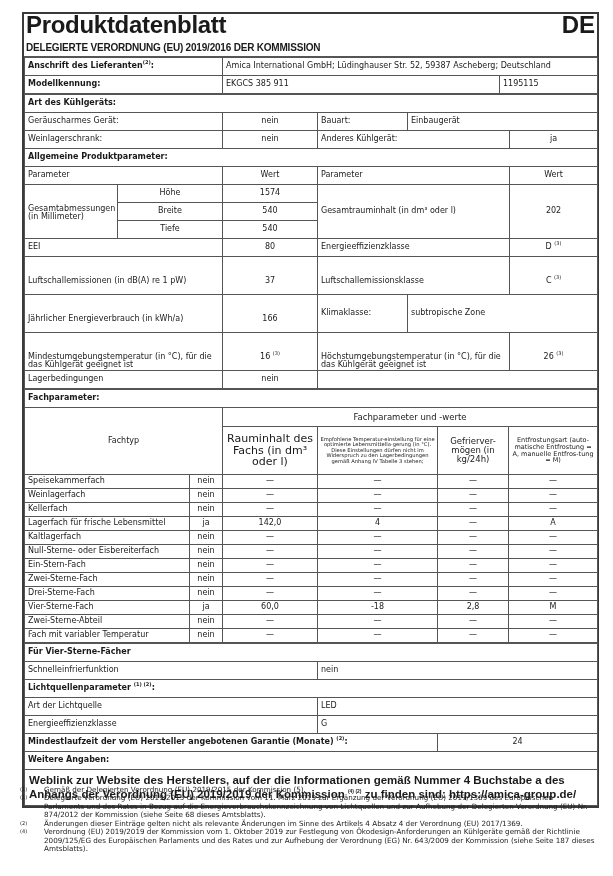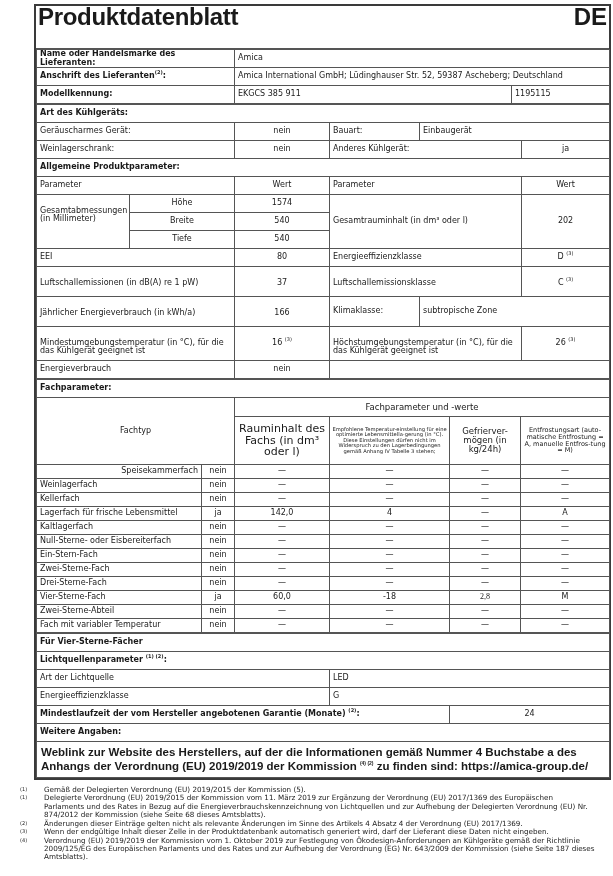--- a/index.html
+++ b/index.html
@@ -1,24 +1,24 @@
 <!DOCTYPE html>
 <html><head>
 <meta charset="utf-8">
 <style>
   html, body { margin:0; padding:0; background:#ffffff; }
   body { width:613px; height:876px; position:relative; overflow:hidden;
          font-family:"DejaVu Sans", sans-serif; color:#1a1a1a; }
-  .sheet { position:absolute; left:22px; top:4px; width:573px;margin-left:12px; }
+  .sheet { position:absolute; left:22px; top:12px; width:573px; }
   .box { border:2px solid #3a3a3a; border-bottom:none; }
   table { border-collapse:collapse; width:100%; table-layout:fixed; }
   td { border:1px solid #555; font-size:8px; padding:0 3px; height:17px; vertical-align:middle; line-height:1.05; overflow:hidden; }
   td.c { text-align:center; }
   td.b { font-weight:bold; }
-  td.top { vertical-align:top; padding-top:12px; }
+  td.top { vertical-align:top; padding-top:20px; }
   sup { font-size:5px; vertical-align:super; line-height:0; }
   .hdr { position:relative; height:42px; border-bottom:1px solid #555; }
   .title { position:absolute; left:2px; top:-3px; font-size:24px; font-weight:bold; font-family:"Liberation Sans", sans-serif; letter-spacing:-0.3px; }
   .lang { position:absolute; right:2px; top:-3px; font-size:24px; font-weight:bold; font-family:"Liberation Sans", sans-serif; }
   .sub { position:absolute; left:2px; top:28px; font-size:10px; font-weight:bold; font-family:"Liberation Sans", sans-serif; letter-spacing:-0.2px; }
   .sect { font-weight:bold; }
   .weblink { font-size:11.5px; font-weight:bold; font-family:"Liberation Sans", sans-serif; padding:3px 4px; height:auto; line-height:1.25; }
   .notes { position:absolute; left:20px; top:786px; width:575px; font-size:7.2px; line-height:1.17; color:#222; }
   .note { display:flex; }
   .note .m { width:24px; flex:none; font-size:5px; padding-top:1px; }
@@ -27,33 +27,30 @@
   .bottom-line { border-bottom:2px solid #3a3a3a; }
 </style>
 </head>
 <body>
 
 <div class="sheet box bottom-line">
 
   <div class="hdr">
     <span class="title">Produktdatenblatt</span>
     <span class="lang">DE</span>
+    <span class="sub">DELEGIERTE VERORDNUNG (EU) 2019/2016 DER KOMMISSION</span>
   </div>
 
   <table>
     <colgroup>
         <col style="width:198px">
         <col style="width:277px">
         <col style="width:98px">
       </colgroup>
     <tbody>
-        <tr>
-      <td class="b">Name oder Handelsmarke des Lieferanten:</td>
-      <td colspan="2">Amica</td>
-    </tr>
     <tr>
       <td class="b"><span>Anschrift des Lieferanten</span><sup>(2)</sup>:</td>
       <td colspan="2">Amica International GmbH; Lüdinghauser Str. 52, 59387 Ascheberg; Deutschland</td>
     </tr>
     <tr>
       <td class="b">Modellkennung:</td>
       <td>EKGCS 385 911</td>
       <td>1195115</td>
     </tr>
   </tbody>
@@ -126,21 +123,21 @@
       <td>Klimaklasse:</td>
       <td colspan="2">subtropische Zone</td>
     </tr>
     <tr style="height:34px">
       <td colspan="2" class="top">Mindestumgebungstemperatur (in °C), für die das Kühlgerät geeignet ist</td>
       <td class="c top"><span>16</span> <sup>(3)</sup></td>
       <td colspan="2" class="top">Höchstumgebungstemperatur (in °C), für die das Kühlgerät geeignet ist</td>
       <td class="c top"><span>26</span> <sup>(3)</sup></td>
     </tr>
     <tr>
-      <td colspan="2">Energieverbrauch</td>
+      <td colspan="2">Lagerbedingungen</td>
       <td class="c">nein</td>
       <td colspan="3"></td>
     </tr>
   </tbody>
     </table>
 
   <table>
     <colgroup>
       <col style="width:165px">
         <col style="width:33px">
@@ -159,21 +156,21 @@
     </tr>
     <tr style="height:48px">
       <td class="c" style="font-size:11px">Rauminhalt des Fachs (in dm³ oder l)</td>
       <td class="tiny">Empfohlene Temperatur-einstellung für eine optimierte Lebensmittella-gerung (in °C). Diese Einstellungen dürfen nicht im Widerspruch zu den Lagerbedingungen gemäß Anhang IV Tabelle 3 stehen;</td>
       <td class="c" style="font-size:8.5px">Gefrierver-mögen (in kg/24h)</td>
       <td class="c" style="font-size:6.5px">Entfrostungsart (auto-matische Entfrostung = A, manuelle Entfros-tung = M)</td>
     </tr>
     </tbody>
       <tbody id="comp-rows">
         <tr>
-          <td style="height: 13px; text-align: right;">Speisekammerfach</td>
+          <td style="height: 13px;">Speisekammerfach</td>
           <td class="c" style="height: 13px;">nein</td>
           <td class="c" style="height: 13px;">—</td>
           <td class="c" style="height: 13px;">—</td>
           <td class="c" style="height: 13px;">—</td>
           <td class="c" style="height: 13px;">—</td>
         </tr>
         <tr>
           <td style="height: 13px;">Weinlagerfach</td>
           <td class="c" style="height: 13px;">nein</td>
           <td class="c" style="height: 13px;">—</td>
@@ -235,21 +232,21 @@
           <td class="c" style="height: 13px;">—</td>
           <td class="c" style="height: 13px;">—</td>
           <td class="c" style="height: 13px;">—</td>
           <td class="c" style="height: 13px;">—</td>
         </tr>
         <tr>
           <td style="height: 13px;">Vier-Sterne-Fach</td>
           <td class="c" style="height: 13px;">ja</td>
           <td class="c" style="height: 13px;">60,0</td>
           <td class="c" style="height: 13px;">-18</td>
-          <td class="c" style="height: 13px; font-family: Liberation Serif, serif;">2,8</td>
+          <td class="c" style="height: 13px;">2,8</td>
           <td class="c" style="height: 13px;">M</td>
         </tr>
         <tr>
           <td style="height: 13px;">Zwei-Sterne-Abteil</td>
           <td class="c" style="height: 13px;">nein</td>
           <td class="c" style="height: 13px;">—</td>
           <td class="c" style="height: 13px;">—</td>
           <td class="c" style="height: 13px;">—</td>
           <td class="c" style="height: 13px;">—</td>
         </tr>
@@ -267,20 +264,24 @@
   <table>
     <colgroup>
         <col style="width:293px">
         <col style="width:120px">
         <col style="width:160px">
       </colgroup>
     <tbody>
         <tr>
           <td colspan="3" class="sect">Für Vier-Sterne-Fächer</td>
         </tr>
+    <tr>
+      <td>Schnelleinfrierfunktion</td>
+      <td colspan="2">nein</td>
+    </tr>
     <tr>
           <td colspan="3" class="sect"><span>Lichtquellenparameter</span> <sup>(1) (2)</sup>:</td>
         </tr>
     <tr>
       <td>Art der Lichtquelle</td>
       <td colspan="2">LED</td>
     </tr>
     <tr>
       <td>Energieeffizienzklasse</td>
       <td colspan="2">G</td>
@@ -306,20 +307,16 @@
     </div>
     <div class="note">
       <span class="m">(1)</span>
       <span class="t">Delegierte Verordnung (EU) 2019/2015 der Kommission vom 11. März 2019 zur Ergänzung der Verordnung (EU) 2017/1369 des Europäischen Parlaments und des Rates in Bezug auf die Energieverbrauchskennzeichnung von Lichtquellen und zur Aufhebung der Delegierten Verordnung (EU) Nr. 874/2012 der Kommission (siehe Seite 68 dieses Amtsblatts).</span>
     </div>
     <div class="note">
       <span class="m">(2)</span>
       <span class="t">Änderungen dieser Einträge gelten nicht als relevante Änderungen im Sinne des Artikels 4 Absatz 4 der Verordnung (EU) 2017/1369.</span>
     </div>
     <div class="note">
-      <span class="m">(3)</span>
-      <span class="t">Wenn der endgültige Inhalt dieser Zelle in der Produktdatenbank automatisch generiert wird, darf der Lieferant diese Daten nicht eingeben.</span>
-    </div>
-    <div class="note">
       <span class="m">(4)</span>
       <span class="t">Verordnung (EU) 2019/2019 der Kommission vom 1. Oktober 2019 zur Festlegung von Ökodesign-Anforderungen an Kühlgeräte gemäß der Richtlinie 2009/125/EG des Europäischen Parlaments und des Rates und zur Aufhebung der Verordnung (EG) Nr. 643/2009 der Kommission (siehe Seite 187 dieses Amtsblatts).</span>
     </div>
   </div>
 
 </body></html>

